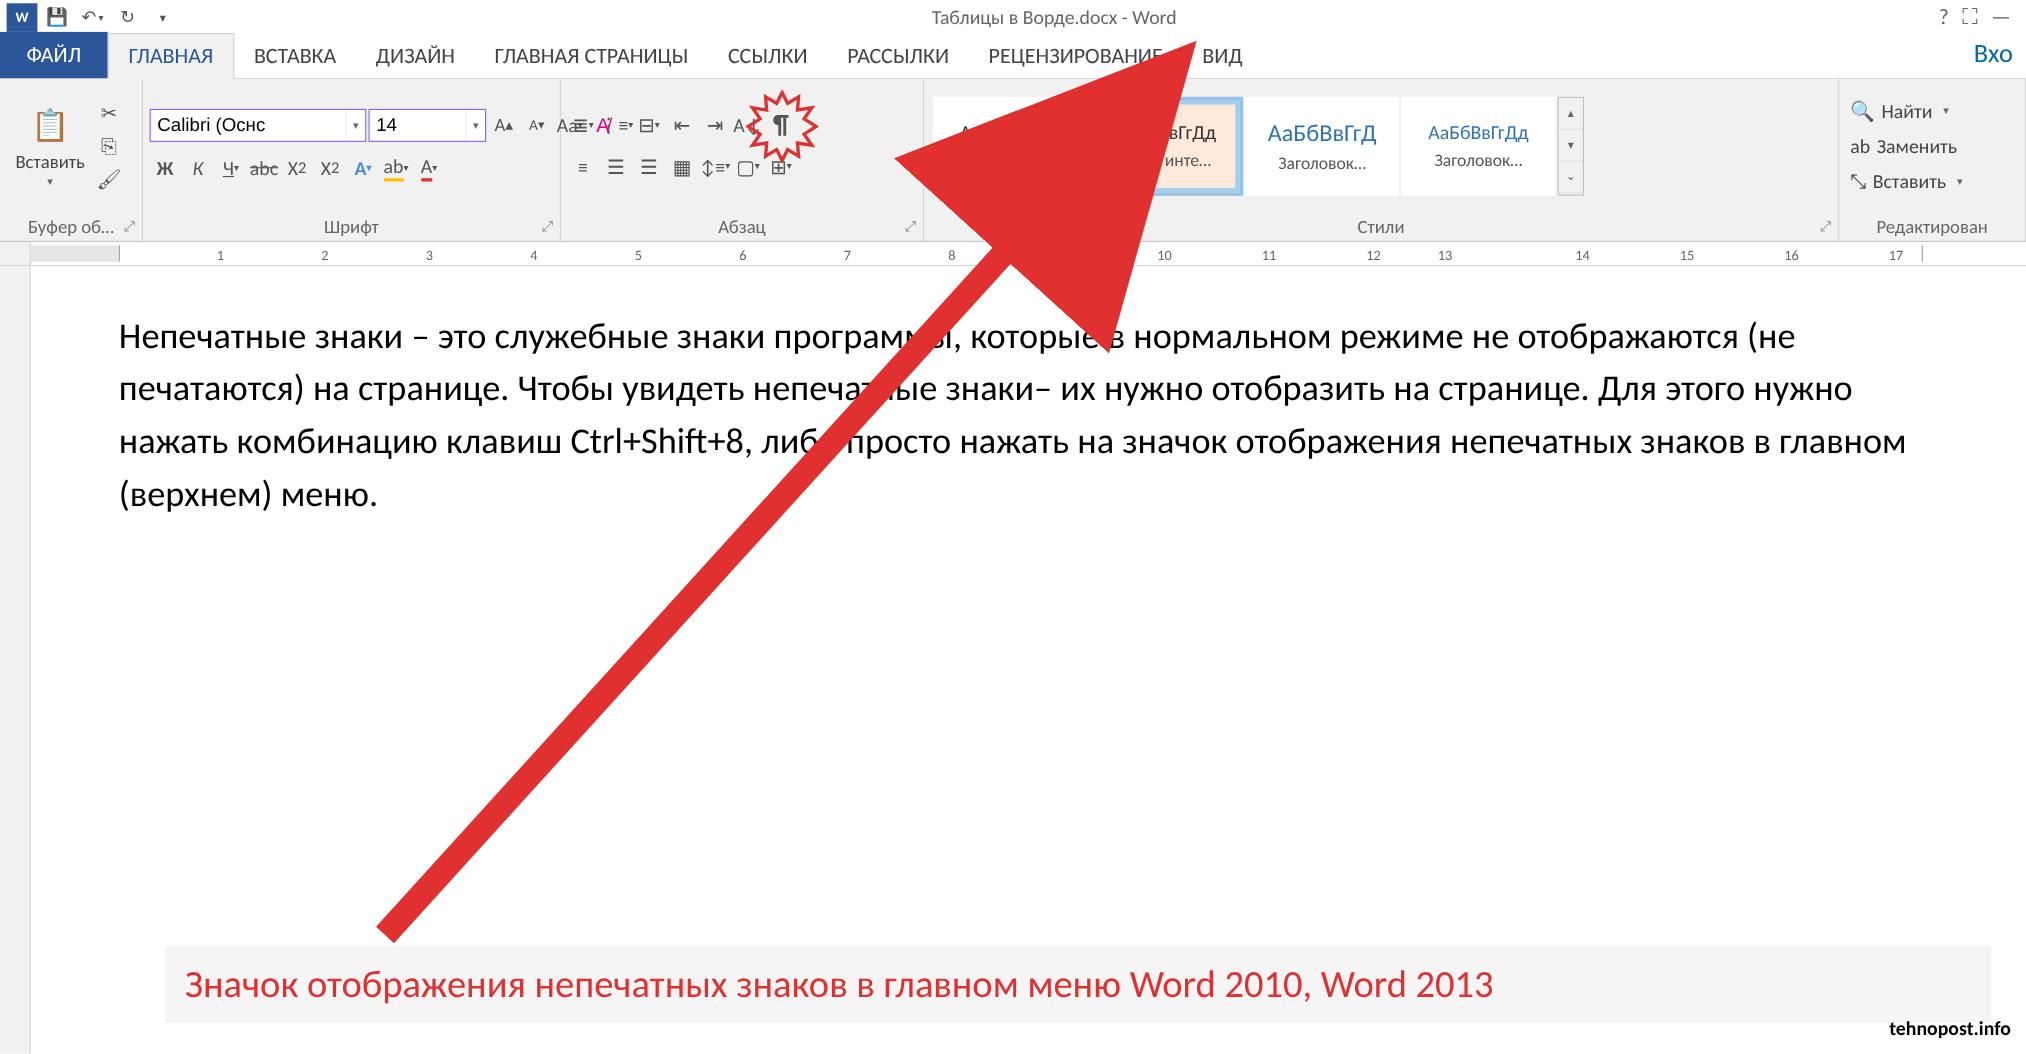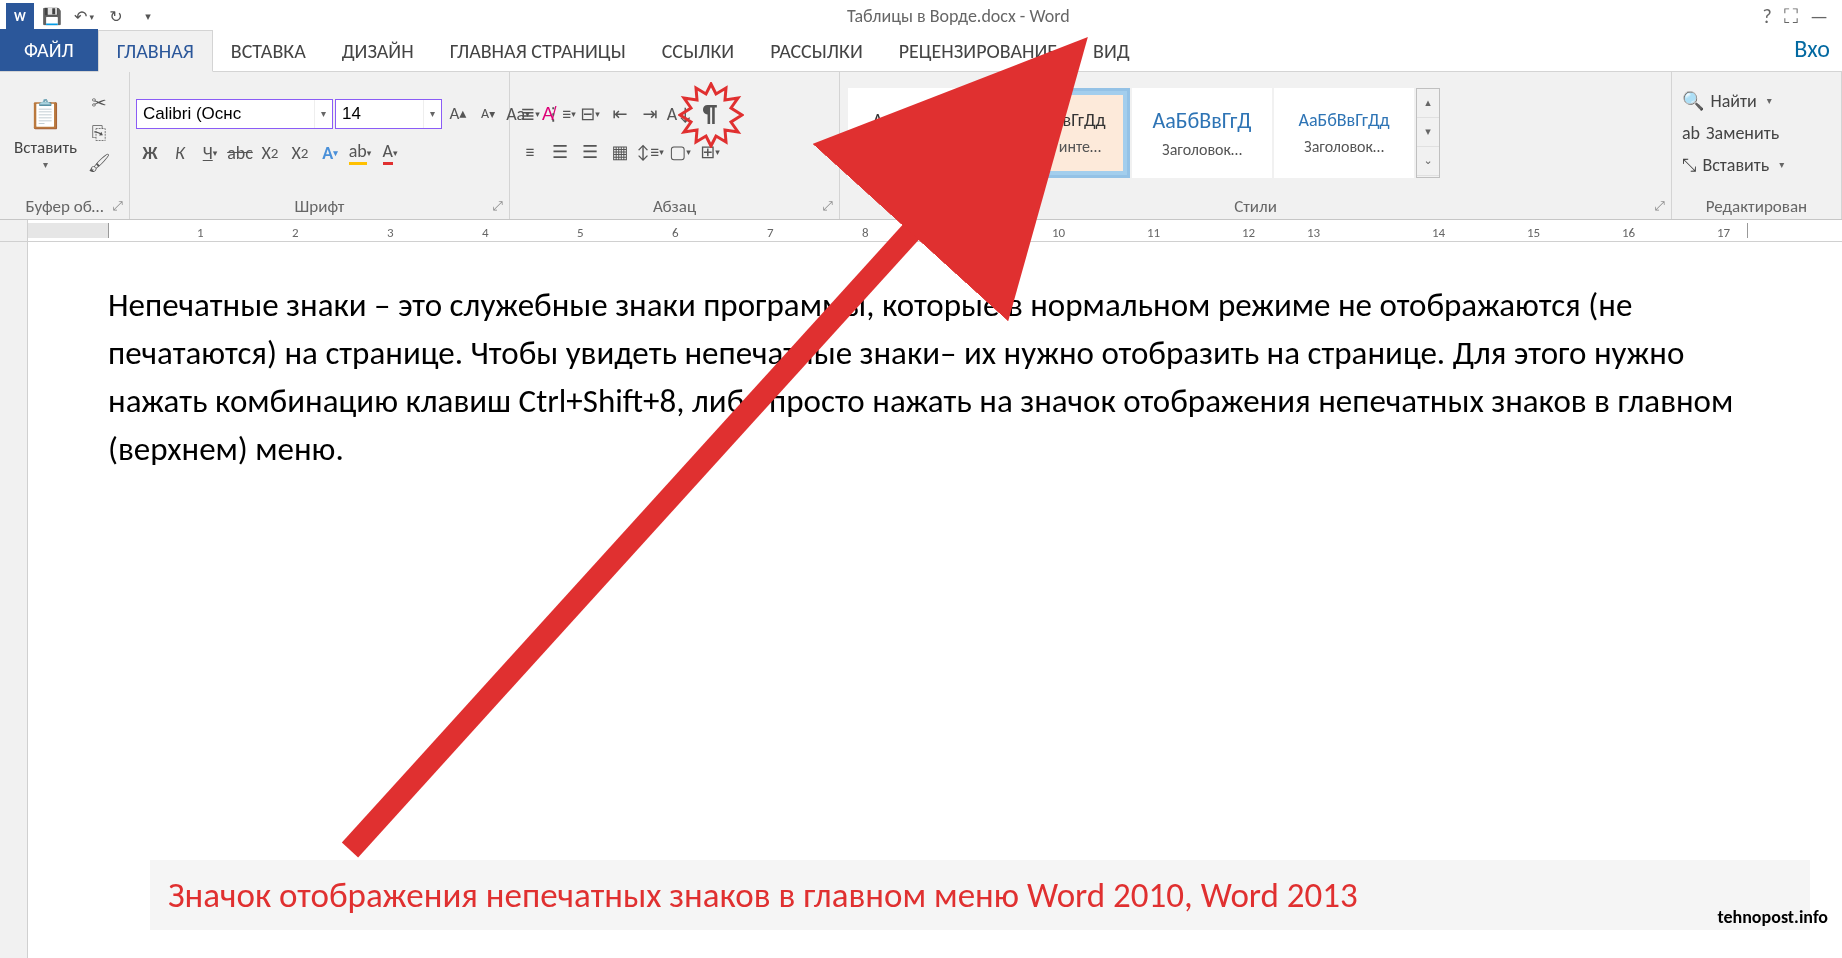--- a/index.html
+++ b/index.html
@@ -58,21 +58,21 @@
 .ruler-doc { position: absolute; left: 108px; width: 1640px; top: 3px; bottom: 3px; background: #fff; border-left: 1px solid #999; border-right: 1px solid #999; }
 .ruler-num { position: absolute; top: 2px; font-size: 13px; color: #666; }
 
 .doc-area { display: flex; height: calc(958px - 32px - 40px - 148px - 22px); }
 .ruler-v { width: 28px; background: #f1f1f1; border-right: 1px solid #d0d0d0; position: relative; }
 .page { flex: 1; background: #fff; padding: 40px 90px 0 80px; position: relative; }
 .doc-text { font-family: Calibri, sans-serif; font-size: 33px; color: #000; line-height: 1.45; }
 
 
 .callout-box { position: absolute; left: 150px; top: 860px; width: 1660px; background: #f5f5f5; padding: 14px 18px; font-size: 35px; color: #e03030; }
-.watermark { position: absolute; right: 14px; bottom: 30px; font-size: 18px; font-weight: bold; color: #000; }
+.watermark { position: absolute; right: 14px; bottom: 12px; font-size: 18px; font-weight: bold; color: #000; }
 
 .arrow-svg { position: absolute; left: 0; top: 0; pointer-events: none; }
 
 
 .pilcrow-wrap { position: relative; }
 .starburst { position: absolute; left: -18px; top: -18px; width: 66px; height: 66px; }
 
 .underline-yellow { border-bottom: 3px solid #ffc000; }
 </style>
 </head>

